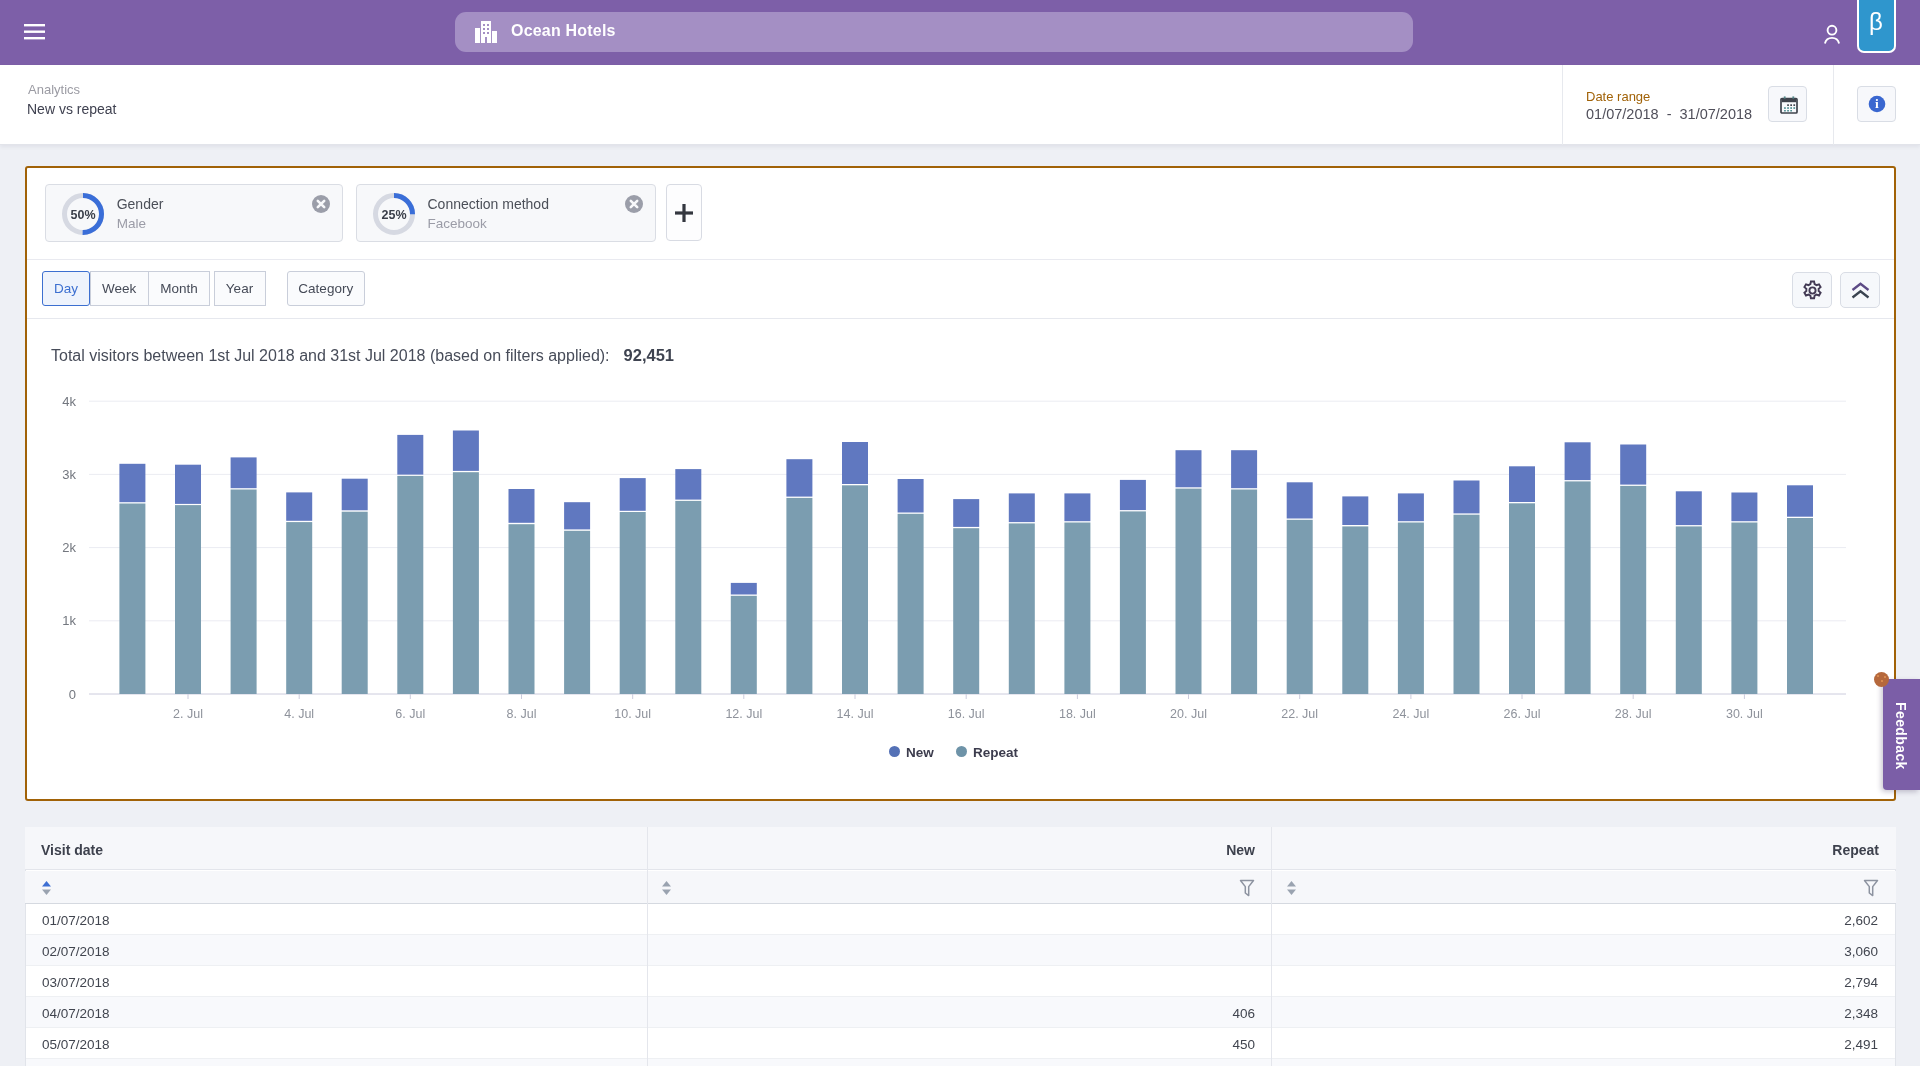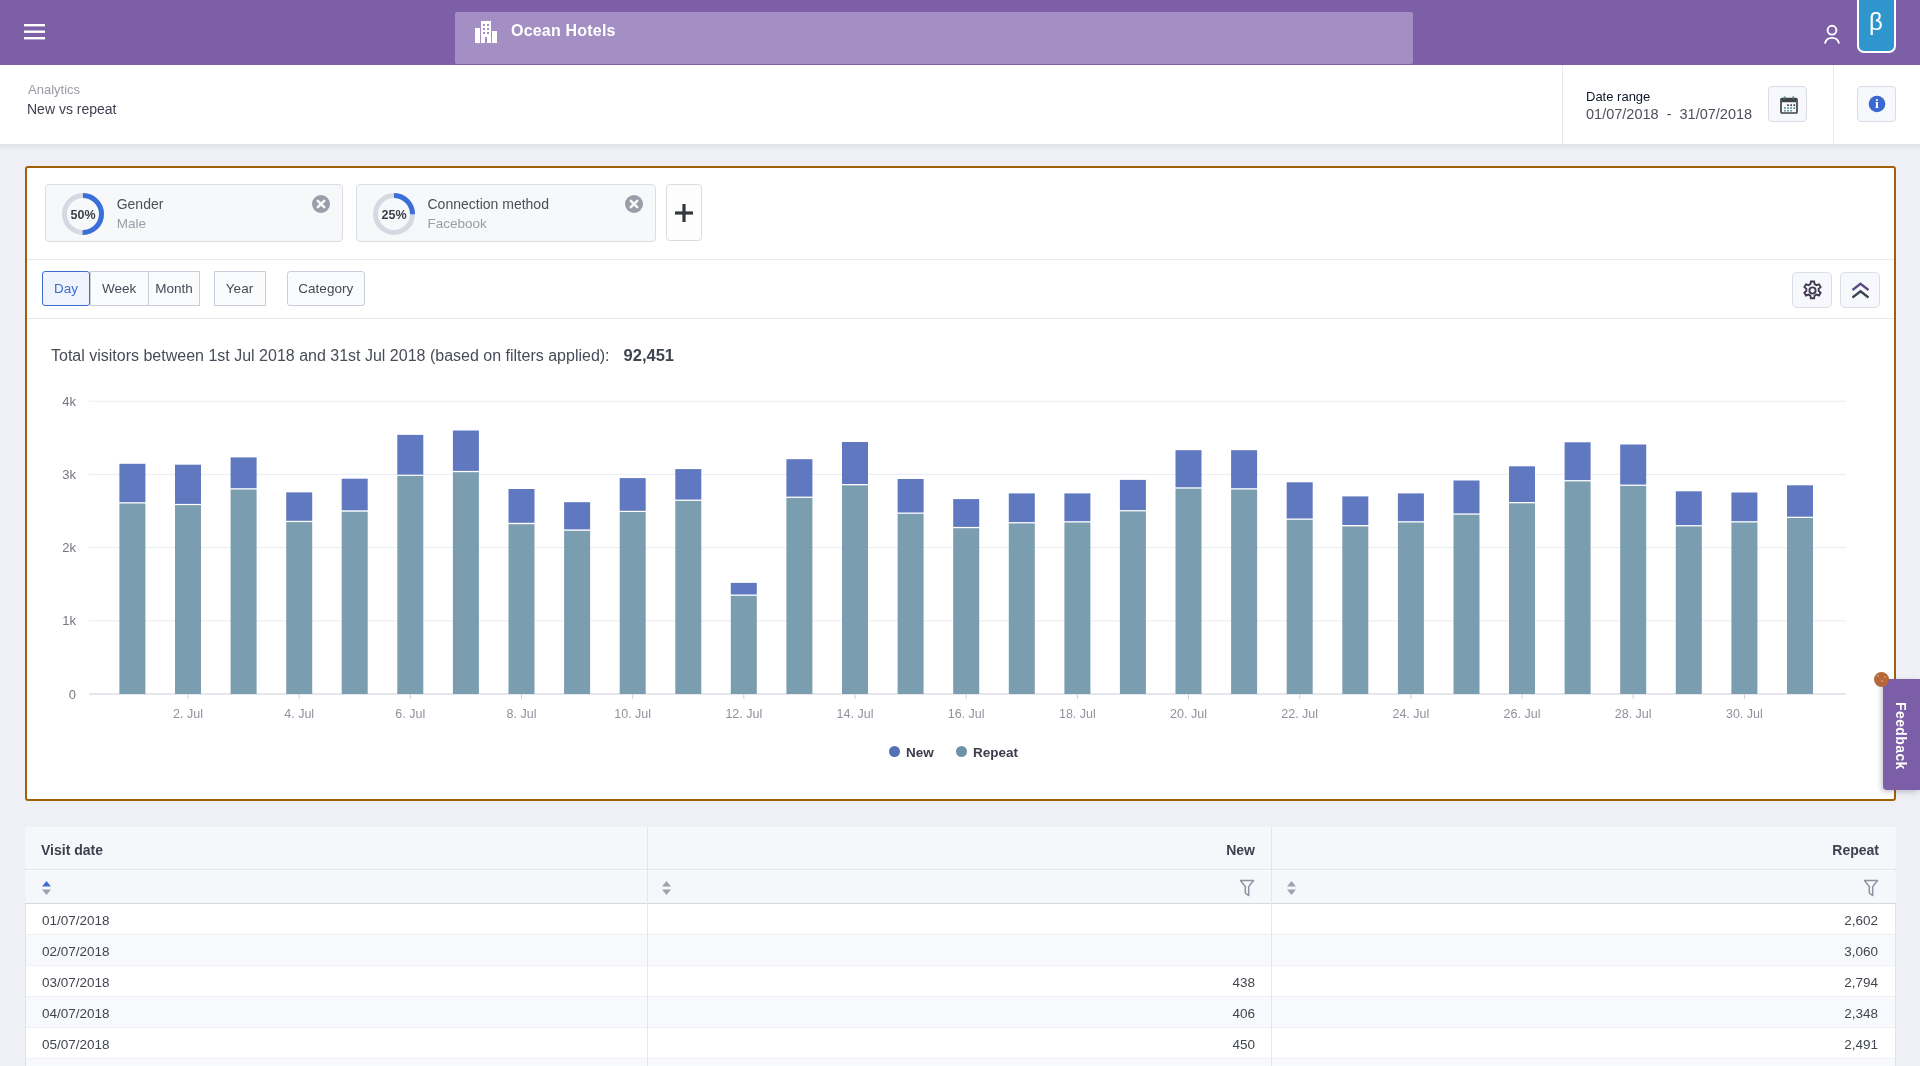--- a/index.html
+++ b/index.html
@@ -1,31 +1,31 @@
 <!DOCTYPE html>
 <html><head><meta charset="utf-8">
 <style>
 * { margin:0; padding:0; box-sizing:border-box; }
 html,body { width:1920px; height:1066px; overflow:hidden;
   font-family:"Liberation Sans", sans-serif; background:#eef0f5; }
 .abs { position:absolute; }
 
 .topbar { position:absolute; left:0; top:0; width:1920px; height:65px; background:#7d5fa8; }
-.pill { position:absolute; left:455px; top:12px; width:958px; height:52px; background:#a48fc4; border-radius:2px; }
+.pill { position:absolute; left:455px; top:12px; width:958px; height:40px; background:#a48fc4; border-radius:11px; }
 .pill span { position:absolute; left:56px; top:10px; font-size:16px; color:#fff; font-weight:bold; letter-spacing:.2px; }
 .betatab { position:absolute; left:1856.5px; top:-4px; width:39px; height:57px; background:#2f96cd;
   border:2.5px solid #fff; border-top:none; border-radius:0 0 7px 7px; color:#fff;
   font-size:24px; text-align:center; line-height:52px; }
 
 .header { position:absolute; left:0; top:65px; width:1920px; height:80px; background:#fff;
   border-bottom:1px solid #e2e4ea; box-shadow:0 2px 4px rgba(60,60,90,0.08); }
 .crumb { position:absolute; left:28px; top:82px; font-size:13px; color:#9b9ba3;text-align:center; }
 .ptitle { position:absolute; left:27px; top:101px; font-size:14px; color:#3f4150; }
 .vsep { position:absolute; top:65px; height:80px; width:1px; background:#e7e9ee; }
-.dlabel { position:absolute; left:1586px; top:89px; font-size:13px; color:#0f172a; }
+.dlabel { position:absolute; left:1586px; top:89px; font-size:13px; color:#a16207; }
 .dval { position:absolute; left:1586px; top:106px; font-size:14.5px; color:#504f5a; }
 .hbtn { position:absolute; width:39px; height:35.5px; background:#f7f8fb; border:1px solid #d9dde5; border-radius:4px; }
 
 .panel { position:absolute; background:#fff; border:2px solid #a16207; border-radius:3px; }
 .chip { position:absolute; top:16px; height:58px; background:#f7f8fa; border:1px solid #dadde4; border-radius:4px; }
 .chip .t1 { position:absolute; left:71px; top:11px; font-size:14px; color:#4b4f58; }
 .chip .t2 { position:absolute; left:71px; top:31px; font-size:13.5px; color:#9b9ca7; }
 .chip .cls { position:absolute; right:11px; top:9px; }
 .plusbtn { position:absolute; left:639px; top:16px; width:36px; height:57px; background:#fdfdfe;
   border:1px solid #d8dbe3; border-radius:4px; }
@@ -158,21 +158,21 @@
   </div>
   <div class="plusbtn">
     <svg class="abs" style="left:8px;top:19px" width="18" height="18" viewBox="0 0 18 18">
       <rect x="7.4" y="0" width="3.2" height="18" fill="#34373f"></rect>
       <rect x="0" y="7.4" width="18" height="3.2" fill="#34373f"></rect>
     </svg>
   </div>
   <div class="sectline" style="top:90.5px"></div>
 
   <div class="tab" style="left:62.5px;width:59.5px">Week</div>
-  <div class="tab" style="left:121px;width:52px">Month</div>
+  <div class="tab" style="left:121px;width:62px">Month</div>
   <div class="tab" style="left:186.5px;width:52px">Year</div>
   <div class="tab act" style="left:15px;width:48px">Day</div>
   <div class="tab" style="left:259.5px;width:78.5px;border-radius:3px">Category</div>
   <div class="toolbtn" style="left:1765px">
     <svg class="abs" style="left:9px;top:7px" width="21" height="21" viewBox="0 0 21 21">
       <g fill="none" stroke="#433a54" stroke-width="1.9">
         <path d="M8.9 1.5 h3.2 l.5 2.6 a6.6 6.6 0 0 1 1.9 1.1 l2.5-.9 1.6 2.8-2 1.7a6.6 6.6 0 0 1 0 2.2 l2 1.7-1.6 2.8-2.5-.9a6.6 6.6 0 0 1-1.9 1.1 l-.5 2.6 h-3.2 l-.5-2.6 a6.6 6.6 0 0 1-1.9-1.1 l-2.5.9-1.6-2.8 2-1.7 a6.6 6.6 0 0 1 0-2.2 l-2-1.7 1.6-2.8 2.5.9 a6.6 6.6 0 0 1 1.9-1.1 Z"></path>
         <circle cx="10.5" cy="10.5" r="3.1"></circle>
       </g>
     </svg>
@@ -309,21 +309,20 @@
 <div class="trow" style="top:904px;background:#ffffff">
 <div class="c1">01/07/2018</div>
     <div class="c3">2,602</div>
   </div>
 <div class="trow" style="top:935px;background:#f8f9fc">
 <div class="c1">02/07/2018</div>
     <div class="c3">3,060</div>
   </div>
 <div class="trow" style="top:966px;background:#ffffff">
 <div class="c1">03/07/2018</div>
-    <div class="c2">438</div>
     <div class="c3">2,794</div>
   </div>
 <div class="trow" style="top:997px;background:#f8f9fc">
 <div class="c1">04/07/2018</div>
     <div class="c2">406</div>
     <div class="c3">2,348</div>
   </div>
 <div class="trow" style="top:1028px;background:#ffffff">
 <div class="c1">05/07/2018</div>
     <div class="c2">450</div>

